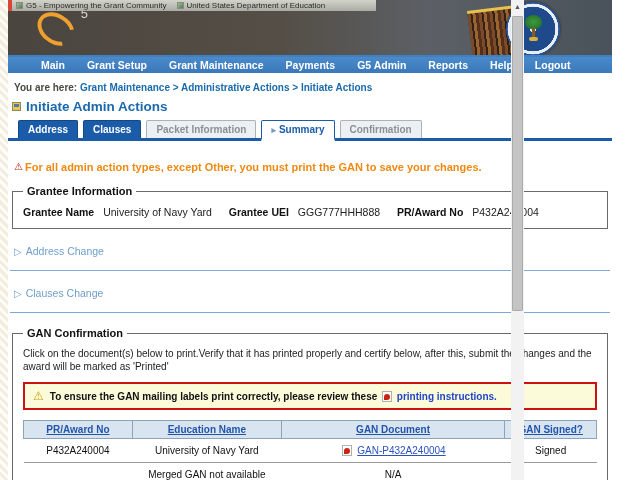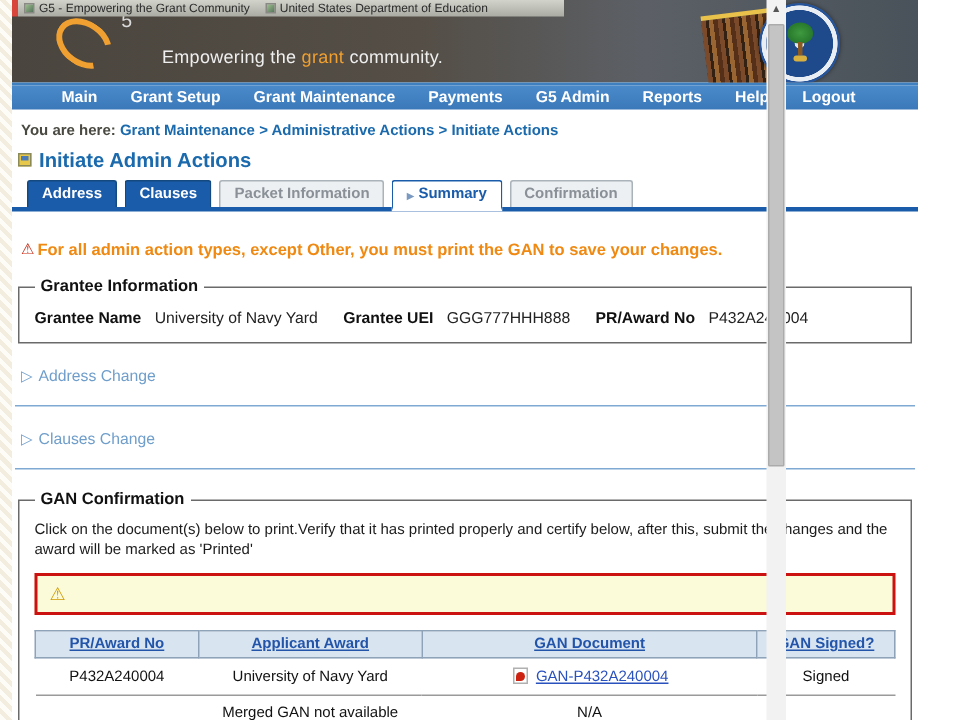--- a/index.html
+++ b/index.html
@@ -118,21 +118,20 @@
         </div>
         <div class="btab">
           <span class="favicon"></span>
           <span>United States Department of Education</span>
         </div>
       </div>
       <div class="glogo">
         <div class="gring"></div>
         <div class="gfive">5</div>
       </div>
-      <div class="tagline"><span>Empowering the </span><span class="hl">grant</span><span> community.</span></div>
       <div class="bookshelf"></div>
       <div class="seal">
         <div class="tree-top"></div>
         <div class="tree-trunk"></div>
         <div class="tree-base"></div>
       </div>
     </div>
 
     <div class="nav">
       <a>Main</a>
@@ -193,27 +192,32 @@
       <span>Clauses Change</span>
     </div>
     <hr class="secline">
 
     <fieldset class="gan-fieldset">
       <legend>GAN Confirmation</legend>
       <div class="gan-instr">Click on the document(s) below to print.Verify that it has printed properly and certify below, after this, submit the changes and the award will be marked as 'Printed'</div>
 
       <div class="alertbox">
         <span class="alert-tri">⚠</span>
+        <span class="alert-txt">
+          <span>To ensure the GAN mailing labels print correctly, please review these</span>
+          <span class="pdf-ico"></span>
+          <span class="alert-link">printing instructions.</span>
+        </span>
       </div>
 
       <table class="gantab">
         <tbody>
             <tr>
           <th class="c1">PR/Award No</th>
-          <th class="c2">Applicant Award</th>
+          <th class="c2">Education Name</th>
           <th class="c3">GAN Document</th>
           <th class="c4">GAN Signed?</th>
         </tr>
         <tr>
           <td>P432A240004</td>
           <td>University of Navy Yard</td>
           <td>
             <span class="pdf-ico"></span>
             <span class="doclink">GAN-P432A240004</span>
           </td>

